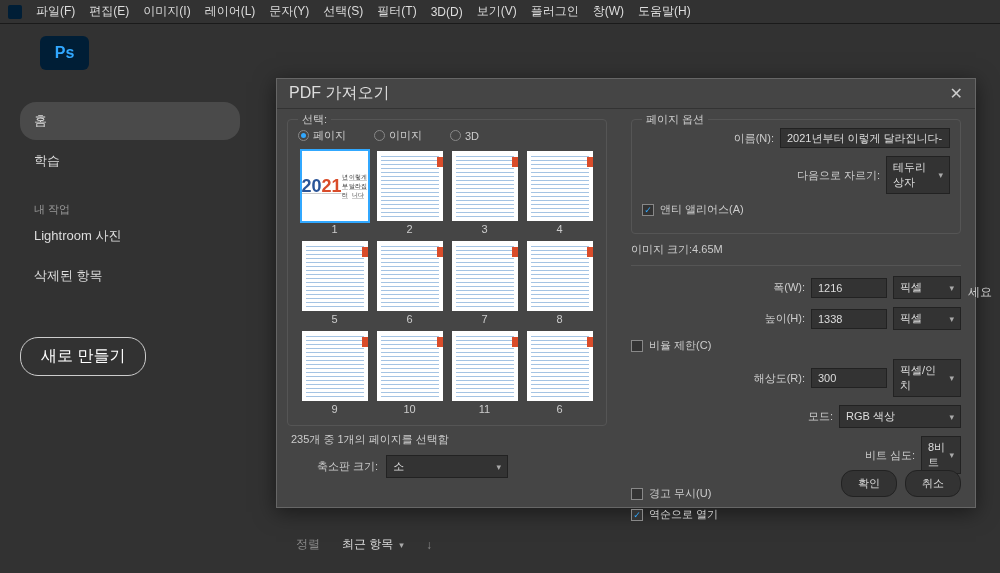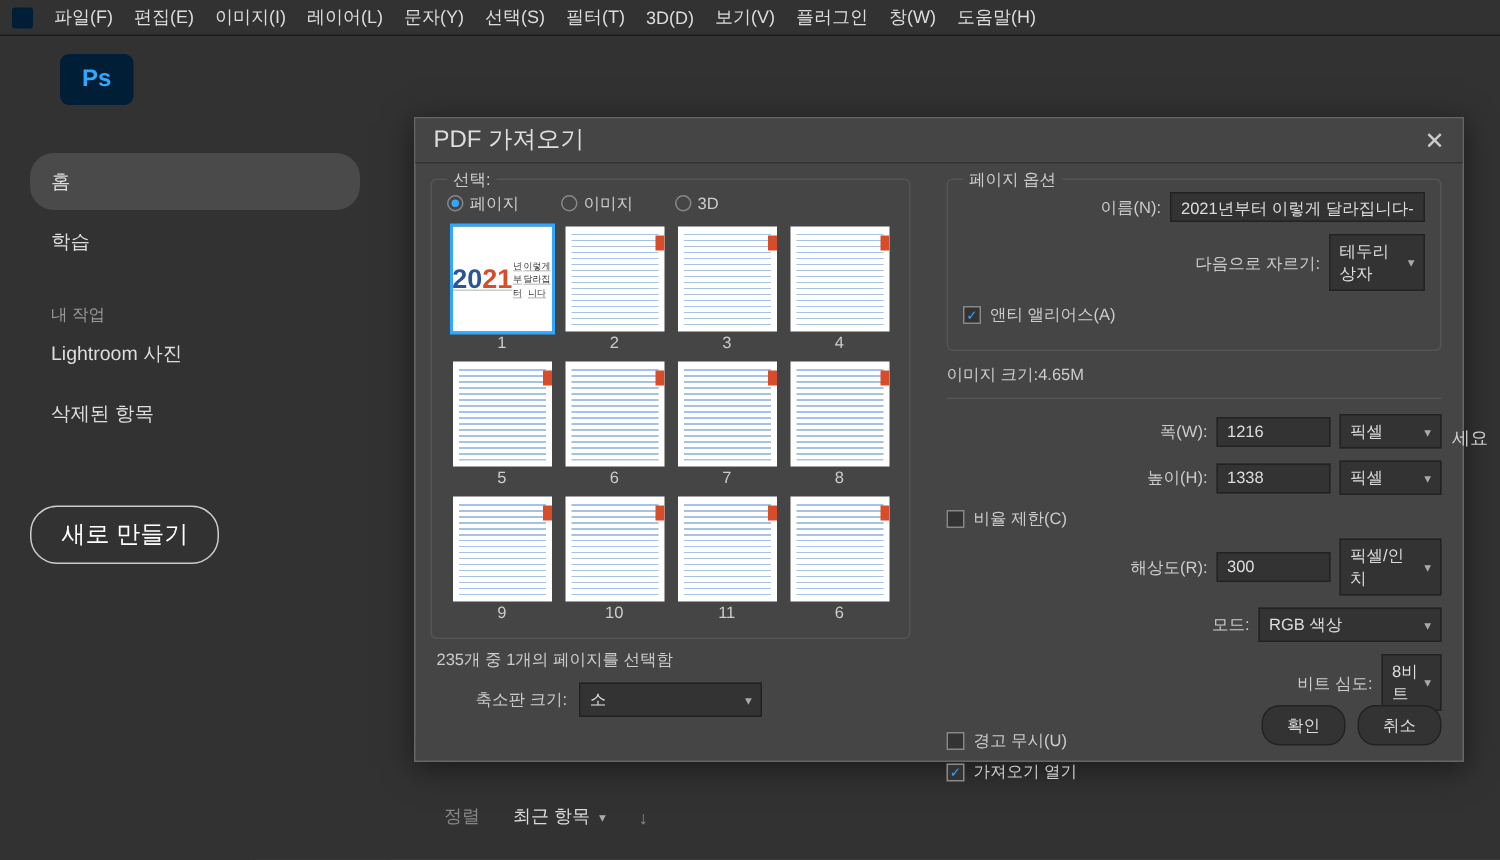--- a/index.html
+++ b/index.html
@@ -275,21 +275,21 @@
               <span class="chev">▾</span>
             </div>
         </div>
 
         <div class="check-row" style="margin-top:12px;">
           <div class="checkbox"></div>
           <span>경고 무시(U)</span>
         </div>
         <div class="check-row">
           <div class="checkbox checked"></div>
-          <span>가져오기 열기</span>
+          <span>역순으로 열기</span>
         </div>
       </div>
     </div>
     <div class="dialog-buttons">
       <button class="dlg-btn">확인</button>
       <button class="dlg-btn">취소</button>
     </div>
   </div>
 
   <div class="bottom-bar">

